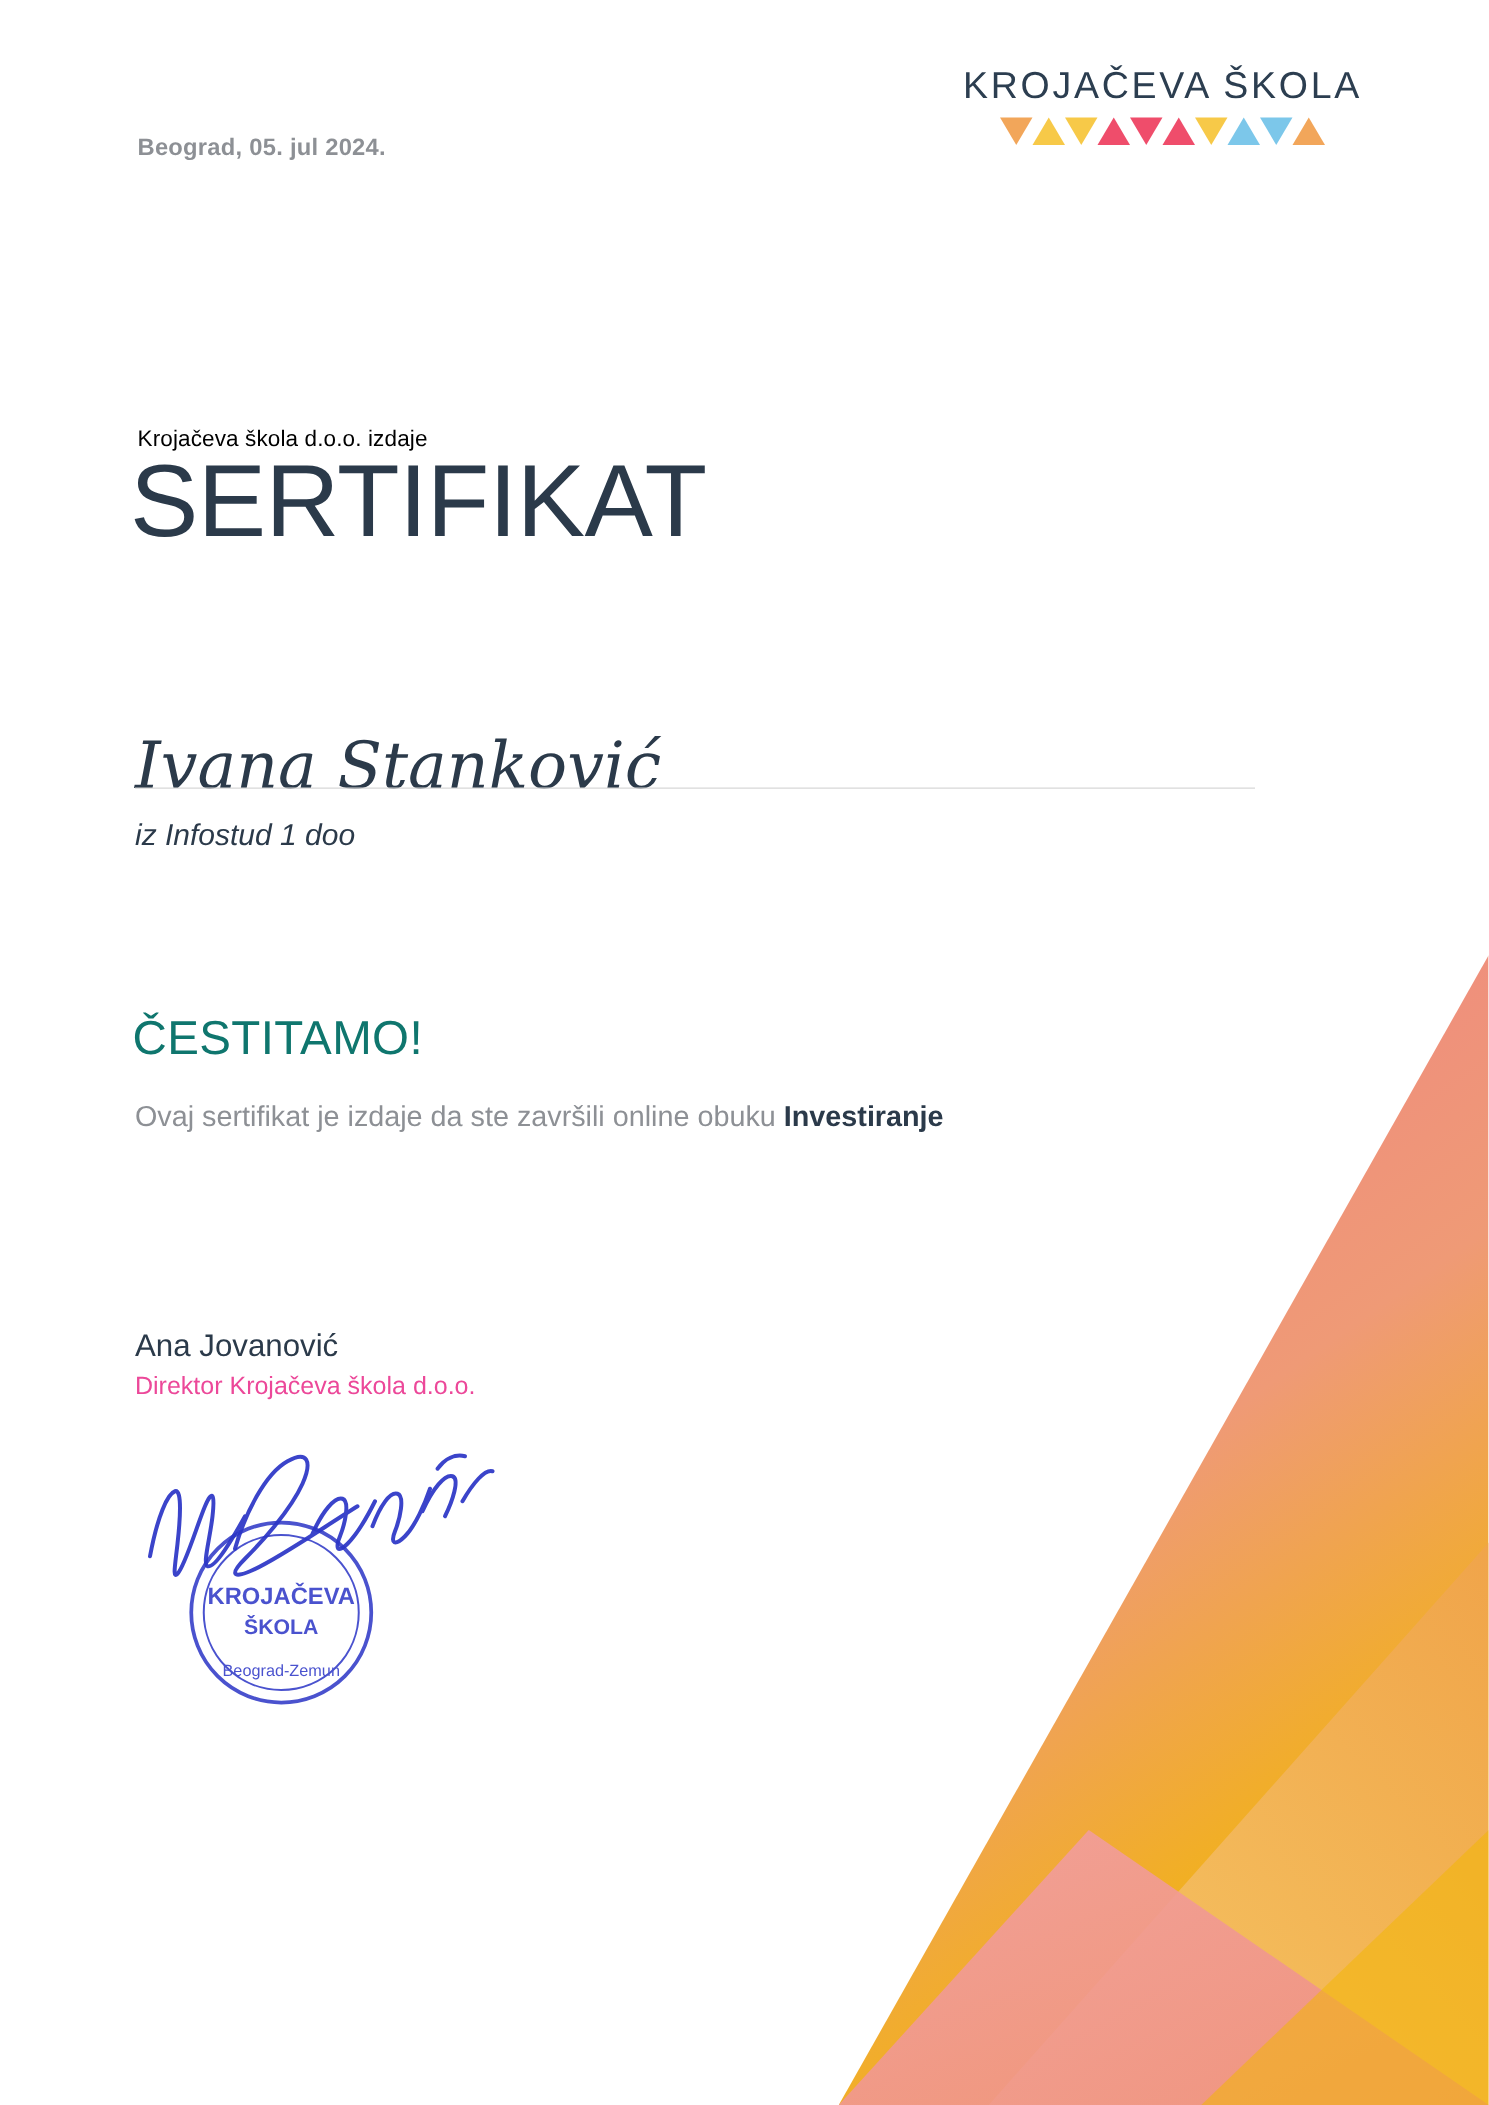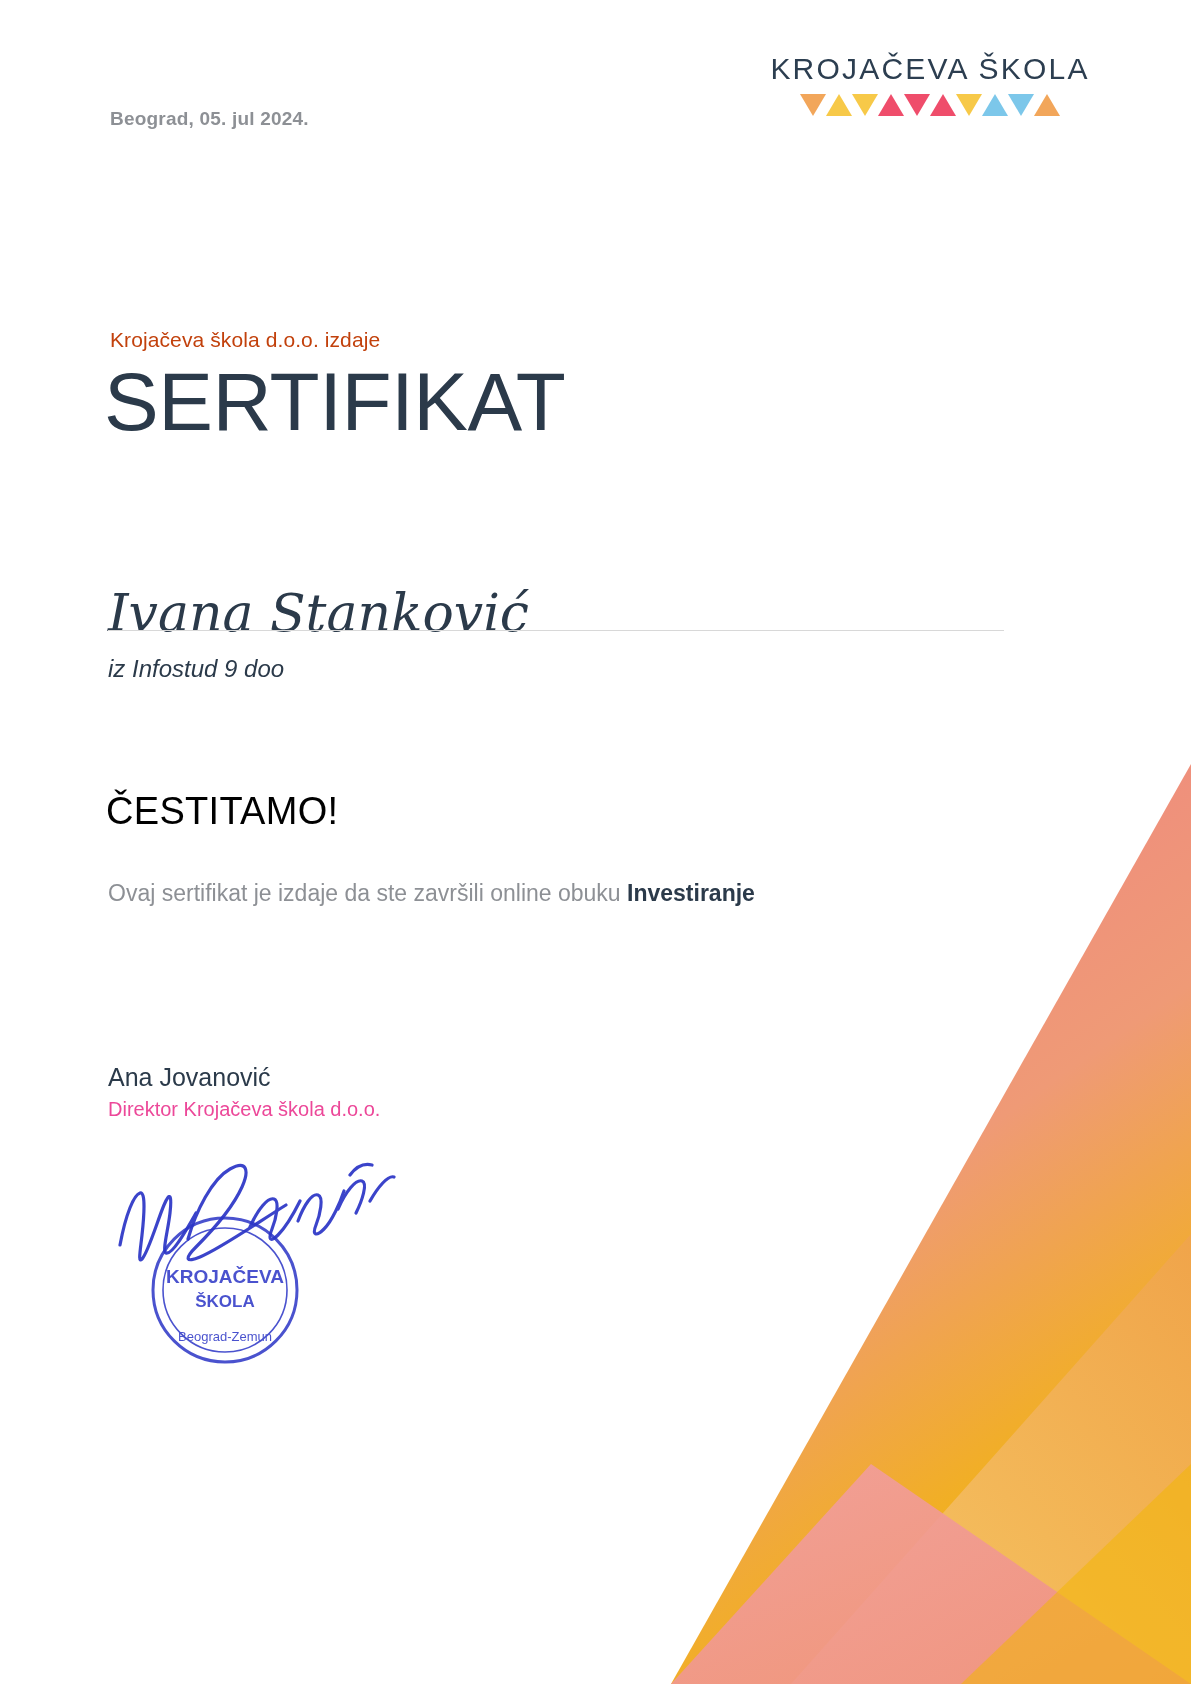--- a/index.html
+++ b/index.html
@@ -66,23 +66,23 @@
     border-left: 13px solid transparent;
     border-right: 13px solid transparent;
   }
   .tri-down { border-top: 22px solid currentColor; }
   .tri-up { border-bottom: 22px solid currentColor; }
 
   
   .issuer {
     position: absolute;
     left: 110px;
-    top: 328px;
-    font-size: 21px;
-    color: #c2410c;
+    top: 341px;
+    font-size: 18px;
+    color: #000000;
     letter-spacing: 0.1px;
   }
   .title {
     position: absolute;
     left: 104px;
     top: 355px;
     font-size: 82px;
     font-weight: normal;
     color: #2b3a4a;
     letter-spacing: -0.5px;
@@ -112,23 +112,23 @@
     left: 108px;
     top: 655px;
     font-size: 24px;
     font-style: italic;
     color: #2b3a4a;
   }
 
   .congrats {
     position: absolute;
     left: 106px;
-    top: 790px;
+    top: 810px;
     font-size: 38px;
-    color: #000000;
+    color: #0f766e;
     letter-spacing: 0.3px;
   }
   .statement {
     position: absolute;
     left: 108px;
     top: 880px;
     font-size: 23px;
     color: #8d9095;
   }
   .statement b {
@@ -206,21 +206,21 @@
       <span class="tri tri-down" style="color:#7cc7ea"></span>
       <span class="tri tri-up" style="color:#f2a65a"></span>
     </div>
   </div>
 
   <div class="issuer">Krojačeva škola d.o.o. izdaje</div>
   <div class="title">SERTIFIKAT</div>
 
   <div class="recipient">Ivana  Stanković</div>
   <div class="recipient-rule"></div>
-  <div class="company">iz Infostud 9 doo</div>
+  <div class="company">iz Infostud 1 doo</div>
 
   <div class="congrats">ČESTITAMO!</div>
   <div class="statement">
     <span>Ovaj sertifikat je izdaje da ste završili online obuku </span><b>Investiranje</b>
   </div>
 
   <div class="signer-name">Ana Jovanović</div>
   <div class="signer-role">Direktor Krojačeva škola d.o.o.</div>
 
   <div class="signature-art">

